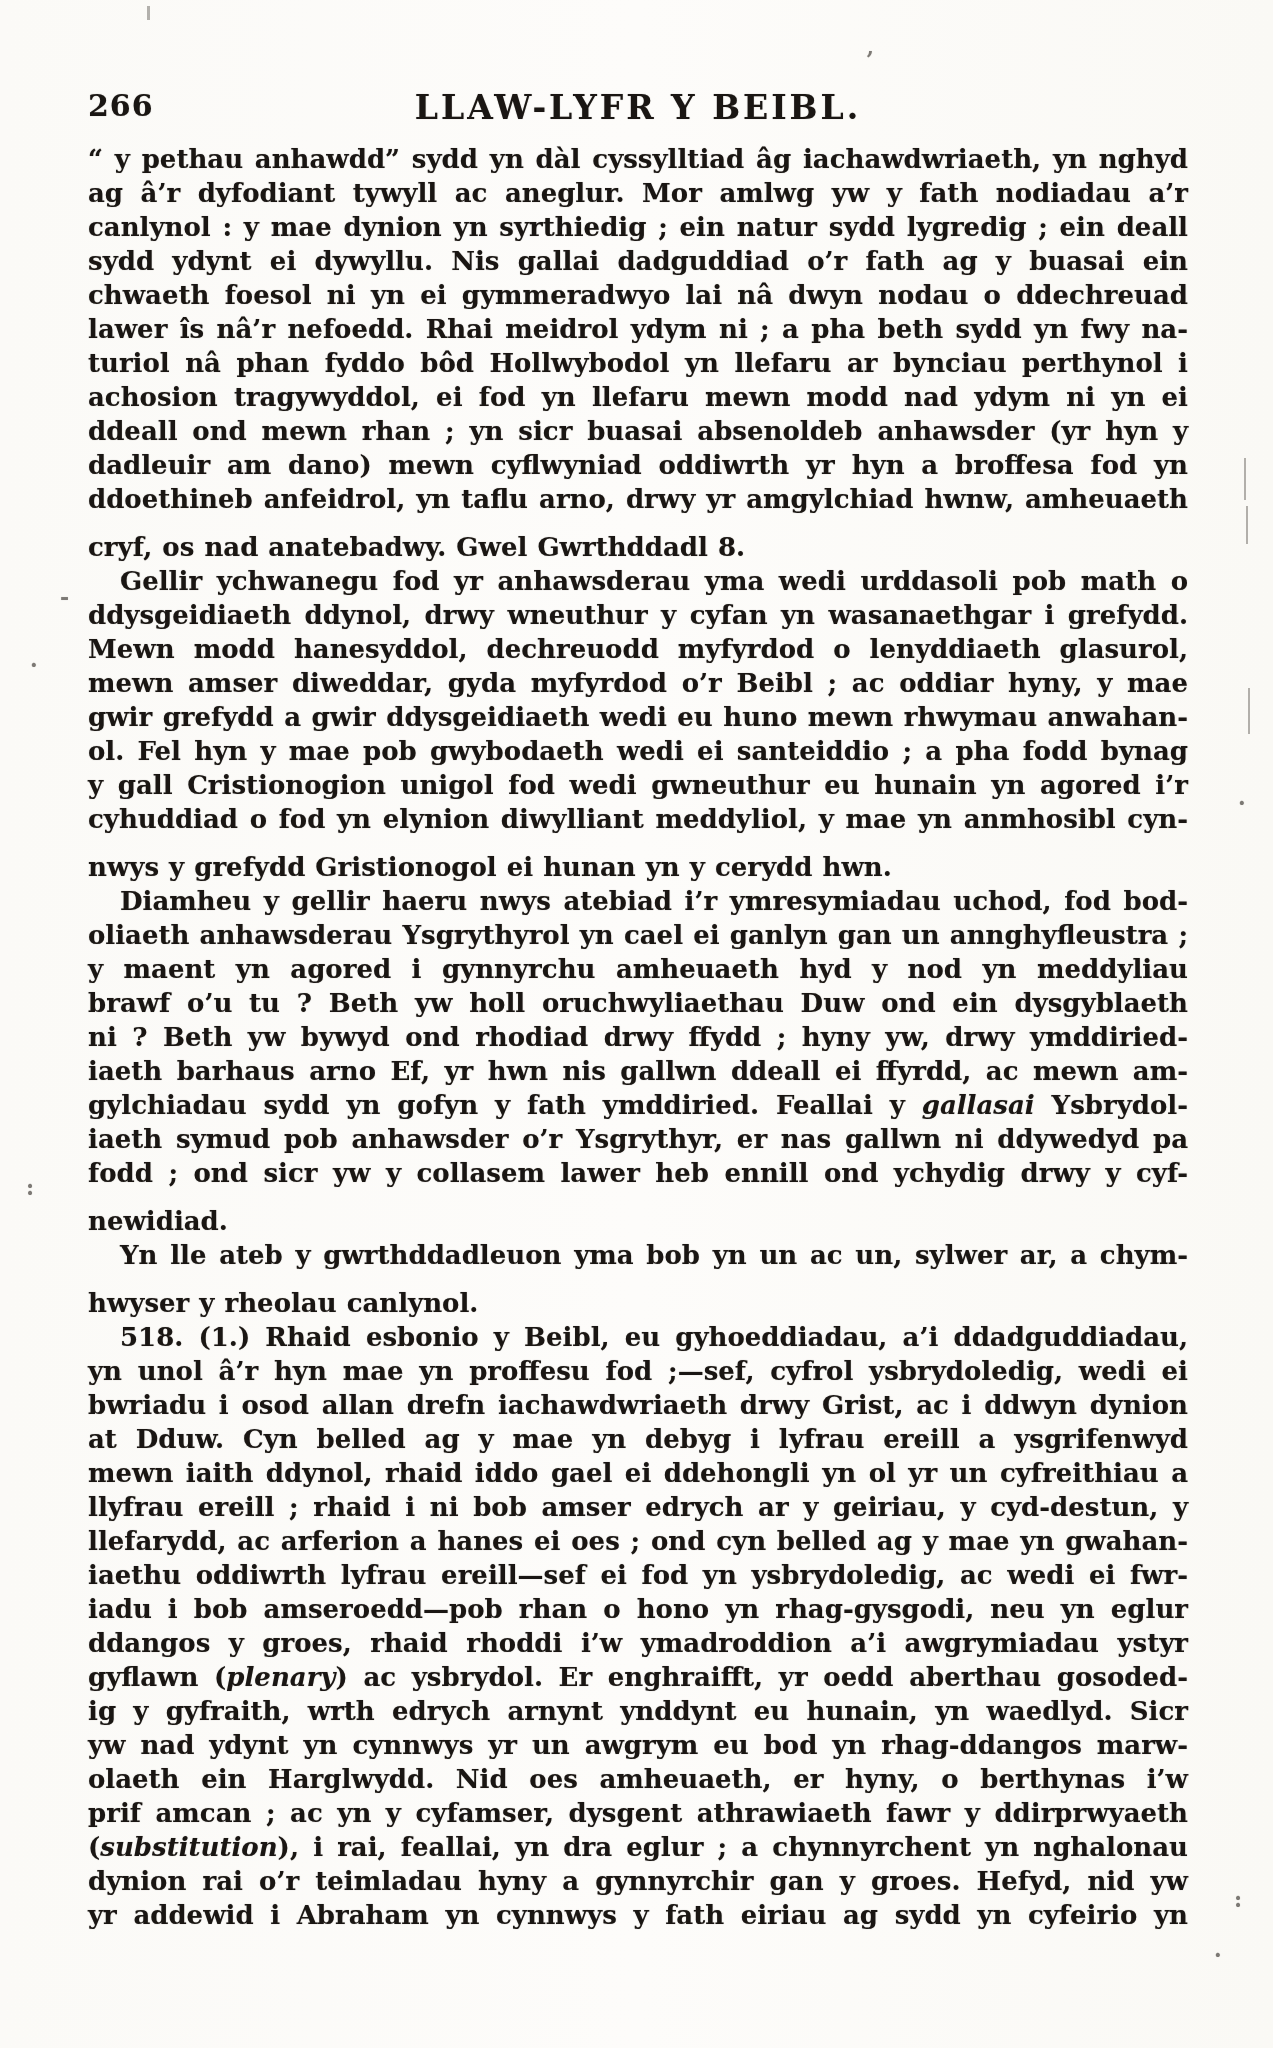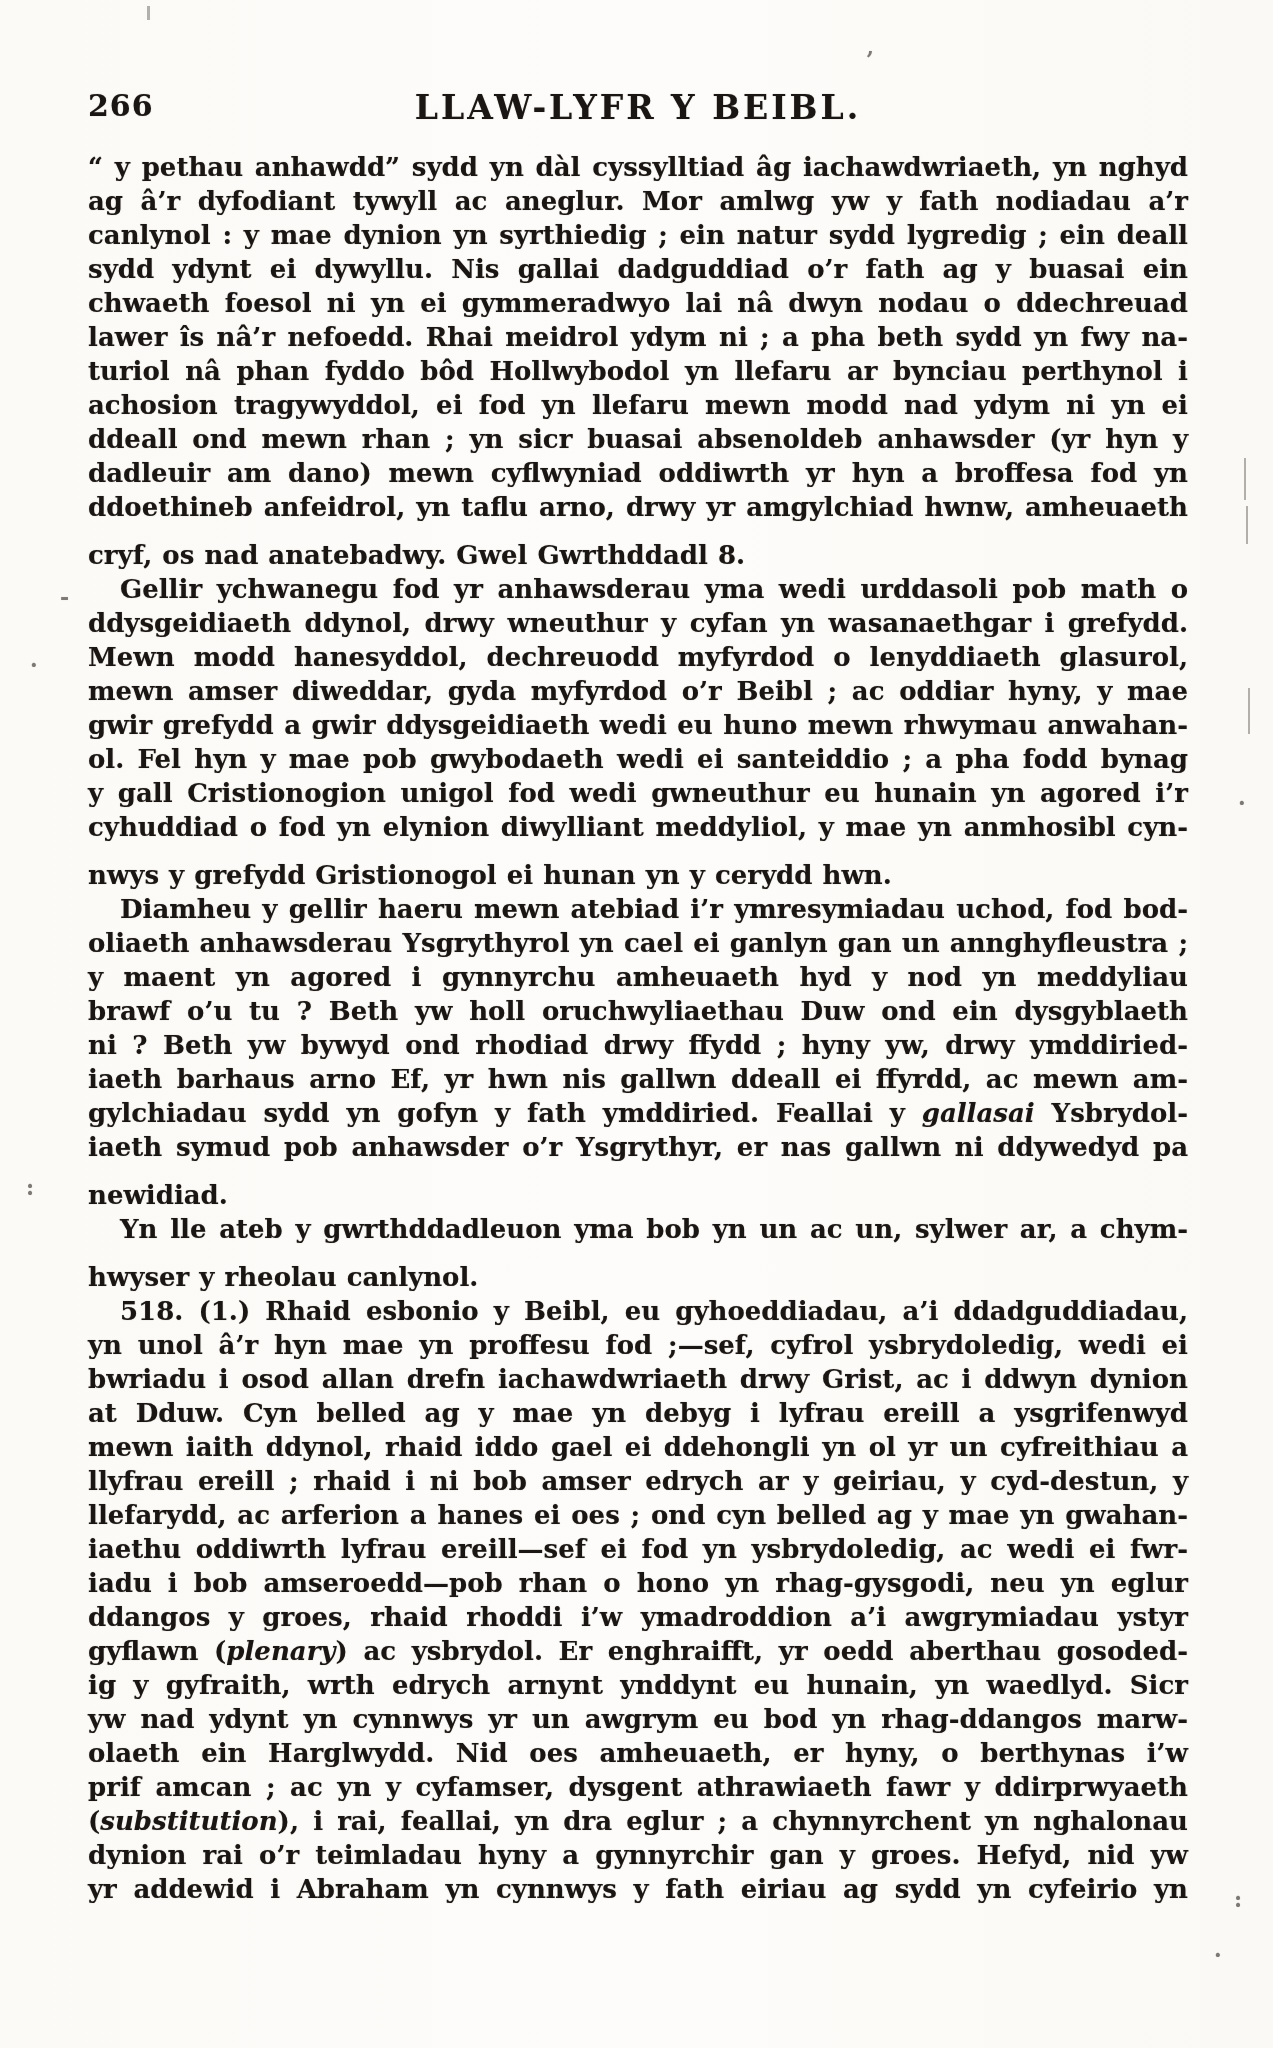--- a/index.html
+++ b/index.html
@@ -11,21 +11,21 @@
     background: linear-gradient(90deg, #fbfaf7 0%, #fdfcfa 50%, #faf9f5 100%);
     overflow: hidden;
     color: #1a1613;
     font-family: "DejaVu Serif", "Liberation Serif", serif;
     font-weight: 700;
     text-shadow: 0 0 1px rgba(26,20,14,0.38);
   }
   .header { position: absolute; top: 88px; left: 88px; width: 1100px; height: 40px; }
   .pagenum { position: absolute; left: 0; top: 0; font-size: 30px; letter-spacing: 1px; }
   .running-title { display: block; text-align: center; font-size: 33px; letter-spacing: 3px; }
-  .body { position: absolute; top: 150px; left: 88px; width: 1100px; }
+  .body { position: absolute; top: 142px; left: 88px; width: 1100px; }
   .para { margin: 0; }
   .para.indent .line:first-child { text-indent: 32px; }
   .line {
     font-size: 26px;
     line-height: 34px;
     text-align: justify;
     text-align-last: justify;
     word-spacing: 1px;
   }
   .line.flush { text-align-last: left; margin-top: 14px; }
@@ -68,28 +68,29 @@
         <div class="line"><span class="run">ddysgeidiaeth ddynol, drwy wneuthur y cyfan yn wasanaethgar i grefydd.</span></div>
         <div class="line"><span class="run">Mewn modd hanesyddol, dechreuodd myfyrdod o lenyddiaeth glasurol,</span></div>
         <div class="line"><span class="run">mewn amser diweddar, gyda myfyrdod o’r Beibl ; ac oddiar hyny, y mae</span></div>
         <div class="line"><span class="run">gwir grefydd a gwir ddysgeidiaeth wedi eu huno mewn rhwymau anwahan-</span></div>
         <div class="line"><span class="run">ol.  Fel hyn y mae pob gwybodaeth wedi ei santeiddio ; a pha fodd bynag</span></div>
         <div class="line"><span class="run">y gall Cristionogion unigol fod wedi gwneuthur eu hunain yn agored i’r</span></div>
         <div class="line"><span class="run">cyhuddiad o fod yn elynion diwylliant meddyliol, y mae yn anmhosibl cyn-</span></div>
         <div class="line flush"><span class="run">nwys y grefydd Gristionogol ei hunan yn y cerydd hwn.</span></div>
       </div>
       <div class="para indent">
-        <div class="line"><span class="run">Diamheu y gellir haeru mewn atebiad i’r ymresymiadau uchod, fod bod-</span></div>
+        <div class="line"><span class="run">Diamheu y gellir haeru nwys atebiad i’r ymresymiadau uchod, fod bod-</span></div>
         <div class="line"><span class="run">oliaeth anhawsderau Ysgrythyrol yn cael ei ganlyn gan un annghyfleustra ;</span></div>
         <div class="line"><span class="run">y maent yn agored i gynnyrchu amheuaeth hyd y nod yn meddyliau</span></div>
         <div class="line"><span class="run">brawf o’u tu ?  Beth yw holl oruchwyliaethau Duw ond ein dysgyblaeth</span></div>
         <div class="line"><span class="run">ni ?  Beth yw bywyd ond rhodiad drwy ffydd ; hyny yw, drwy ymddiried-</span></div>
         <div class="line"><span class="run">iaeth barhaus arno Ef, yr hwn nis gallwn ddeall ei ffyrdd, ac mewn am-</span></div>
         <div class="line"><span class="run">gylchiadau sydd yn gofyn y fath ymddiried.  Feallai y </span><span class="run it">gallasai</span><span class="run"> Ysbrydol-</span></div>
         <div class="line"><span class="run">iaeth symud pob anhawsder o’r Ysgrythyr, er nas gallwn ni ddywedyd pa</span></div>
+        <div class="line"><span class="run">fodd ; ond sicr yw y collasem lawer heb ennill ond ychydig drwy y cyf-</span></div>
         <div class="line flush"><span class="run">newidiad.</span></div>
       </div>
       <div class="para indent">
         <div class="line"><span class="run">Yn lle ateb y gwrthddadleuon yma bob yn un ac un, sylwer ar, a chym-</span></div>
         <div class="line flush"><span class="run">hwyser y rheolau canlynol.</span></div>
       </div>
       <div class="para indent">
         <div class="line"><span class="run">518. (1.) Rhaid esbonio y Beibl, eu gyhoeddiadau, a’i ddadguddiadau,</span></div>
         <div class="line"><span class="run">yn unol â’r hyn mae yn proffesu fod ;—sef, cyfrol ysbrydoledig, wedi ei</span></div>
         <div class="line"><span class="run">bwriadu i osod allan drefn iachawdwriaeth drwy Grist, ac i ddwyn dynion</span></div>

